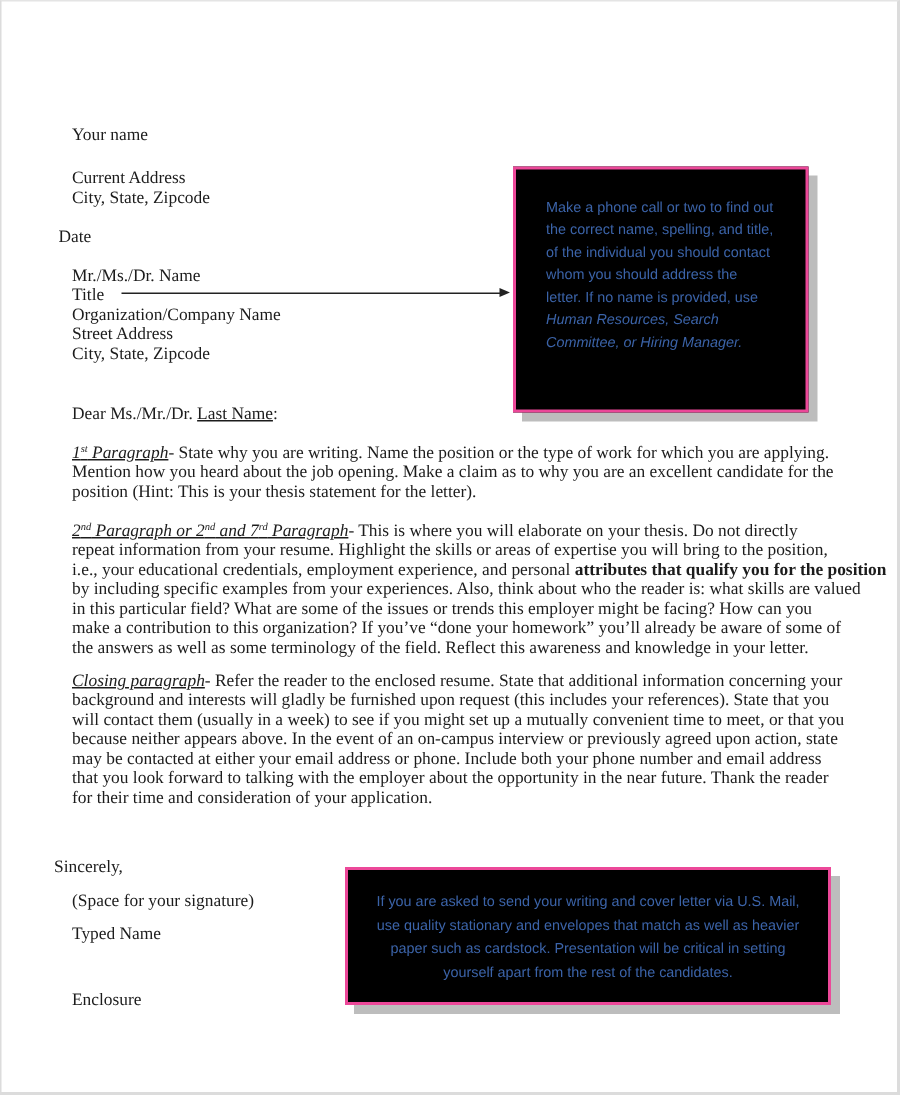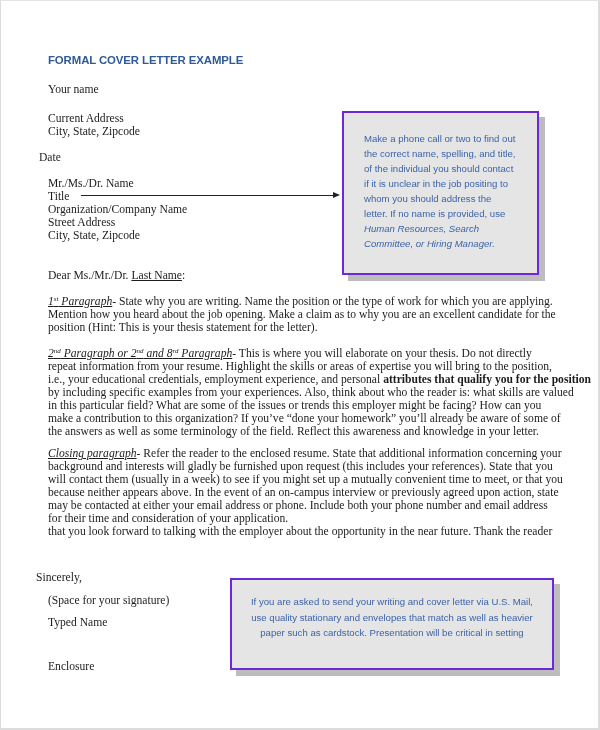--- a/index.html
+++ b/index.html
@@ -50,22 +50,22 @@
       text-align: left;
     }
     .para .line { white-space: nowrap; }
     .label-u {
       text-decoration: underline;
       font-style: italic;
     }
     sup { font-size: 7px; line-height: 0; vertical-align: 4px; margin-top: 33px; }
     .callout {
       position: absolute;
-      background: #e5e5e5;
-      border: 2px solid #6d28d9;
+      background: #000000;
+      border: 2px solid #ec4899;
       box-shadow: 6px 6px 0 #bdbdbd;
       font-family: "Liberation Sans", "DejaVu Sans", sans-serif;
       color: #3b63a8;
       font-size: 9.6px;
     }
     .callout1 {
       left: 341px;
       top: 110px;
       width: 193px;
       height: 160px;
@@ -110,21 +110,20 @@
       border-left: 7px solid #222;
     }
     .u { text-decoration: underline; }
     b { font-weight: bold; }
   </style>
 </head>
 <body>
 
 <div class="page">
 
-  <div class="title">FORMAL COVER LETTER EXAMPLE</div>
 
   <div class="abs serif" style="left:47px; top:82px;">Your name</div>
   <div class="abs serif" style="left:47px; top:111px;">
     <span class="line">Current Address</span>
     <span class="line">City, State, Zipcode</span>
   </div>
 
   <div class="abs serif" style="left:38px; top:150px;">Date</div>
 
   <div class="abs serif" style="left:47px; top:176px;">
@@ -136,21 +135,20 @@
   </div>
 
   <div class="arrow"></div>
   <div class="arrow-head"></div>
 
   <div class="callout callout1">
     <div class="inner">
       <span class="line">Make a phone call or two to find out</span>
       <span class="line">the correct name, spelling, and title,</span>
       <span class="line">of the individual you should contact</span>
-      <span class="line">if it is unclear in the job positing to</span>
       <span class="line">whom you should address the</span>
       <span class="line">letter. If no name is provided, use</span>
       <span class="line italic">Human Resources, Search</span>
       <span class="line italic">Committee, or Hiring Manager.</span>
     </div>
   </div>
 
   <div class="abs serif" style="left:47px; top:268px;">
     <span>Dear Ms./Mr./Dr. </span><span class="u">Last Name</span><span>:</span>
   </div>
@@ -158,48 +156,49 @@
   <div class="para serif" style="top:294px;">
     <span class="line">
       <span class="label-u"><span>1</span><sup>st</sup><span> Paragraph</span></span><span>- State why you are writing.  Name the position or the type of work for which you are applying.</span>
     </span>
     <span class="line">Mention how you heard about the job opening.  Make a claim as to why you are an excellent candidate for the</span>
     <span class="line">position (Hint: This is your thesis statement for the letter).</span>
   </div>
 
   <div class="para serif" style="top:346px;">
     <span class="line">
-      <span class="label-u"><span>2</span><sup>nd</sup><span> Paragraph or 2</span><sup>nd</sup><span> and 8</span><sup>rd</sup><span> Paragraph</span></span><span>-  This is where you will elaborate on your thesis.  Do not directly</span>
+      <span class="label-u"><span>2</span><sup>nd</sup><span> Paragraph or 2</span><sup>nd</sup><span> and 7</span><sup>rd</sup><span> Paragraph</span></span><span>-  This is where you will elaborate on your thesis.  Do not directly</span>
     </span>
     <span class="line">repeat information from your resume.  Highlight the skills or areas of expertise you will bring to the position,</span>
     <span class="line"><span>i.e., your educational credentials, employment experience, and personal </span><b>attributes that qualify you for the position</b></span>
     <span class="line">by including specific examples from your experiences.  Also, think about who the reader is: what skills are valued</span>
     <span class="line">in this particular field?  What are some of the issues or trends this employer might be facing?  How can you</span>
     <span class="line">make a contribution to this organization?  If you’ve “done your homework” you’ll already be aware of some of</span>
     <span class="line">the answers as well as some terminology of the field.  Reflect this awareness and knowledge in your letter.</span>
   </div>
 
   <div class="para serif" style="top:446px;">
     <span class="line">
       <span class="label-u">Closing paragraph</span><span>- Refer the reader to the enclosed resume.  State that additional information concerning your</span>
     </span>
     <span class="line">background and interests will gladly be furnished upon request (this includes your references).  State that you</span>
     <span class="line">will contact them (usually in a week) to see if you might set up a mutually convenient time to meet, or that you</span>
     <span class="line">because neither appears above.  In the event of an on-campus interview or previously agreed upon action, state</span>
     <span class="line">may be contacted at either your email address or phone.  Include both your phone number and email address</span>
+    <span class="line">that you look forward to talking with the employer about the opportunity in the near future.  Thank the reader</span>
     <span class="line">for their time and consideration of your application.</span>
-    <span class="line">that you look forward to talking with the employer about the opportunity in the near future.  Thank the reader</span>
   </div>
 
   <div class="abs serif" style="left:35px; top:570px;">Sincerely,</div>
   <div class="abs serif" style="left:47px; top:593px;">(Space for your signature)</div>
   <div class="abs serif" style="left:47px; top:615px;">Typed Name</div>
   <div class="abs serif" style="left:47px; top:659px;">Enclosure</div>
 
   <div class="callout callout2">
     <div class="inner">
       <span class="line">If you are asked to send your writing and cover letter via U.S. Mail,</span>
       <span class="line">use quality stationary and envelopes that match as well as heavier</span>
       <span class="line">paper such as cardstock.  Presentation will be critical in setting</span>
+      <span class="line">yourself apart from the rest of the candidates.</span>
     </div>
   </div>
 
 </div>
 
 </body></html>

